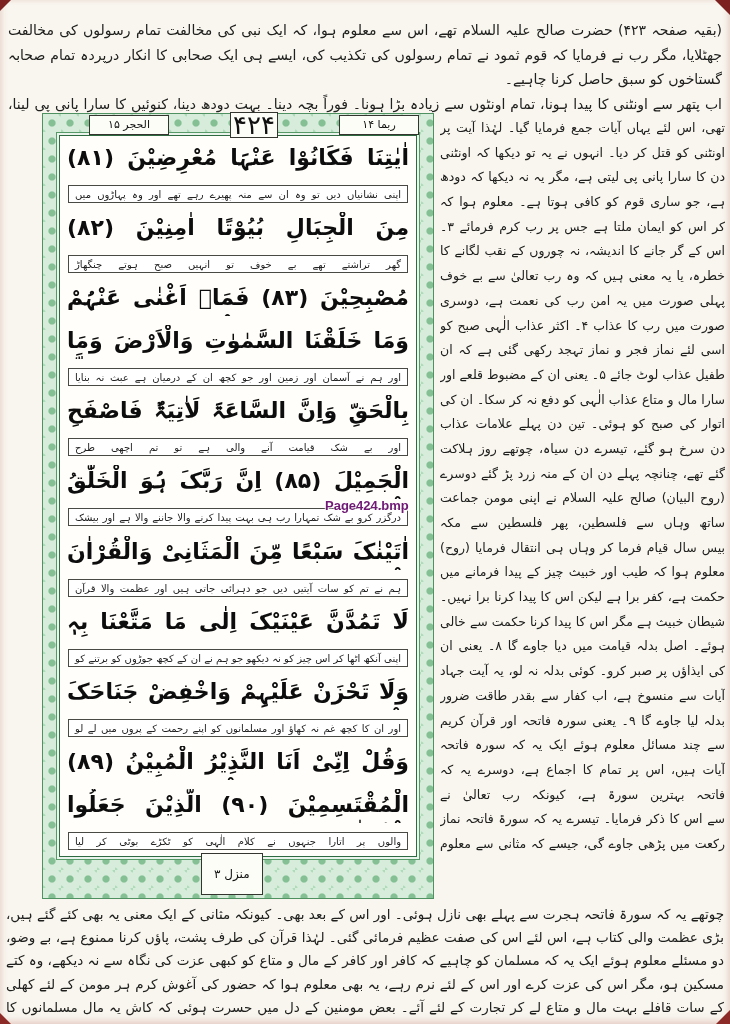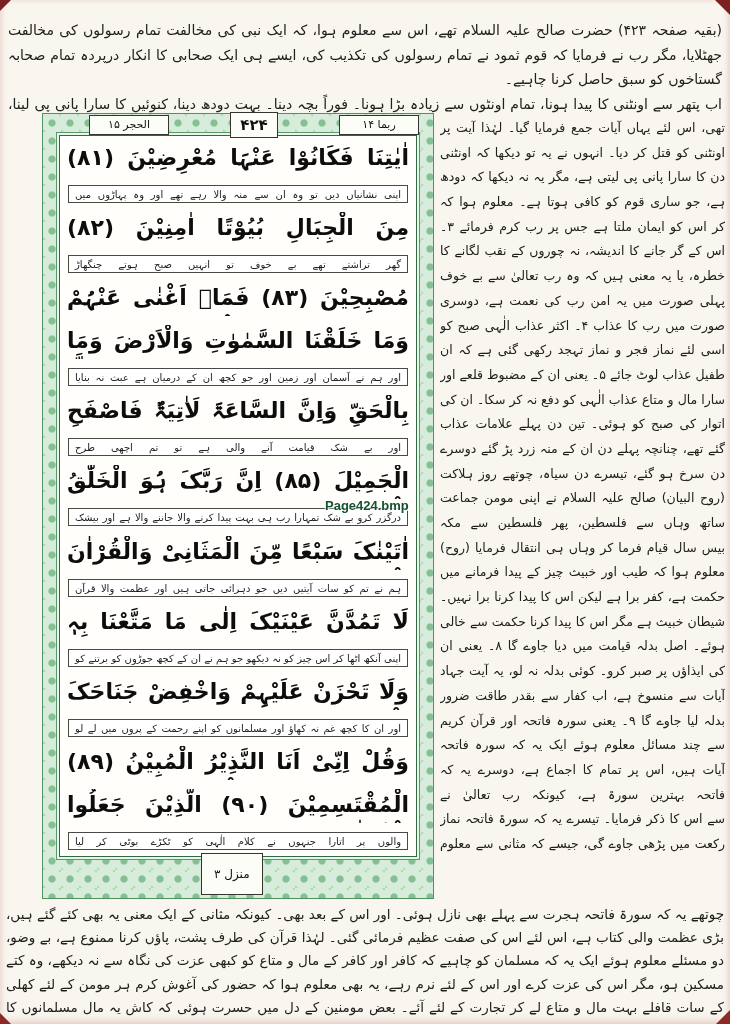--- a/index.html
+++ b/index.html
@@ -59,21 +59,21 @@
   .frame-header{
     height:18px;display:flex;align-items:center;justify-content:space-between;
     padding:4px 14px 0 46px;direction:ltr;box-sizing:border-box;
   }
   .hdr-box{
     background:#fdfdf8;border:1px solid #35352f;color:#111;
     font-size:11px;line-height:16px;padding:1px 8px;min-width:62px;
     text-align:center;direction:rtl;
   }
   .hdr-box.pageno{
-    font-size:15px;font-weight:bold;line-height:24px;padding:0 1px;
+    font-size:26px;font-weight:normal;line-height:24px;padding:0 1px;
     border-width:1.5px;min-width:44px;
   }
   .inner-frame{
     box-sizing:border-box;
     margin:3px 16px 0 16px;
     height:722px;
     background:#fffefa;
     border:1px solid #2e6b41;
     box-shadow:0 0 0 2px #eaf4ec, 0 0 0 3px #579a68;
     padding:6px 5px;
@@ -96,21 +96,21 @@
   .manzil{
     position:absolute;bottom:3px;left:50%;transform:translateX(-60%);
     background:#fdfdf8;border:1px solid #35352f;
     font-size:12px;line-height:16px;padding:12px 12px;direction:rtl;color:#111;
   }
 
   
   .overlay-filename{
     position:absolute;left:325px;top:498px;z-index:6;
     font-family:"Liberation Sans",sans-serif;
-    font-size:13px;font-weight:bold;color:#14532d;
+    font-size:13px;font-weight:bold;color:#701a75;
     text-shadow:0 0 2px #ffffff,1px 1px 0 rgba(255,255,255,.9),-1px -1px 0 rgba(255,255,255,.7);
   }
 </style>
 </head>
 <body>
 
 <div class="page">
 
   <div class="corner tl"></div>
   <div class="corner tr"></div>
@@ -125,21 +125,21 @@
     </div>
 
   <div class="quran-frame">
     <div class="frame-header">
       <div class="hdr-box surah">الحجر ۱۵</div>
       <div class="hdr-box pageno">۴۲۴</div>
       <div class="hdr-box juz">ربما ۱۴</div>
     </div>
     <div class="inner-frame">
         <div class="qline arabic">اٰیٰتِنَا فَکَانُوْا عَنْہَا مُعْرِضِیْنَ (۸۱) وَکَانُوْا یَنْحِتُوْنَ</div>
-        <div class="qline urdu">اپنی نشانیاں دیں تو وہ ان سے منہ والا رہے تھے اور وہ پہاڑوں میں</div>
+        <div class="qline urdu">اپنی نشانیاں دیں تو وہ ان سے منہ پھیرے رہے تھے اور وہ پہاڑوں میں</div>
         <div class="qline arabic">مِنَ الْجِبَالِ بُیُوْتًا اٰمِنِیْنَ (۸۲) فَاَخَذَتْہُمُ الصَّیْحَۃُ</div>
         <div class="qline urdu">گھر تراشتے تھے بے خوف تو انہیں صبح ہوتے چنگھاڑ</div>
         <div class="qline arabic">مُصْبِحِیْنَ (۸۳) فَمَاۤ اَغْنٰی عَنْہُمْ مَّا کَانُوْا یَکْسِبُوْنَ (۸۴)</div>
         <div class="qline arabic">وَمَا خَلَقْنَا السَّمٰوٰتِ وَالْاَرْضَ وَمَا بَیْنَہُمَاۤ اِلَّا</div>
         <div class="qline urdu">اور ہم نے آسمان اور زمین اور جو کچھ ان کے درمیان ہے عبث نہ بنایا</div>
         <div class="qline arabic">بِالْحَقِّ وَاِنَّ السَّاعَۃَ لَاٰتِیَۃٌ فَاصْفَحِ الصَّفْحَ</div>
         <div class="qline urdu">اور بے شک قیامت آنے والی ہے تو تم اچھی طرح</div>
         <div class="qline arabic">الْجَمِیْلَ (۸۵) اِنَّ رَبَّکَ ہُوَ الْخَلّٰقُ الْعَلِیْمُ (۸۶) وَلَقَدْ</div>
         <div class="qline urdu">درگزر کرو بے شک تمہارا رب ہی بہت پیدا کرنے والا جاننے والا ہے اور بیشک</div>
         <div class="qline arabic">اٰتَیْنٰکَ سَبْعًا مِّنَ الْمَثَانِیْ وَالْقُرْاٰنَ الْعَظِیْمَ (۸۷)</div>
@@ -162,22 +162,22 @@
       <div class="txt-line">ہے، جو ساری قوم کو کافی ہوتا ہے۔ معلوم ہوا کہ معجزہ دیکھ</div>
       <div class="txt-line">کر اس کو ایمان ملتا ہے جس پر رب کرم فرمائے ۳۔ کہ نہ</div>
       <div class="txt-line">اس کے گر جانے کا اندیشہ، نہ چوروں کے نقب لگانے کا</div>
       <div class="txt-line">خطرہ، یا یہ معنی ہیں کہ وہ رب تعالیٰ سے بے خوف تھے،</div>
       <div class="txt-line">پہلی صورت میں یہ امن رب کی نعمت ہے، دوسری</div>
       <div class="txt-line">صورت میں رب کا عذاب ۴۔ اکثر عذاب الٰہی صبح کو آیا</div>
       <div class="txt-line">اسی لئے نماز فجر و نماز تہجد رکھی گئی ہے کہ ان عابدوں کے</div>
       <div class="txt-line">طفیل عذاب لوٹ جائے ۵۔ یعنی ان کے مضبوط قلعے اور</div>
       <div class="txt-line">سارا مال و متاع عذاب الٰہی کو دفع نہ کر سکا۔ ان کی ہلاکت</div>
       <div class="txt-line">اتوار کی صبح کو ہوئی۔ تین دن پہلے علامات عذاب شروع ہو</div>
+      <div class="txt-line">دن سرخ ہو گئے، تیسرے دن سیاہ، چوتھے روز ہلاکت</div>
       <div class="txt-line">گئے تھے، چنانچہ پہلے دن ان کے منہ زرد پڑ گئے دوسرے</div>
-      <div class="txt-line">دن سرخ ہو گئے، تیسرے دن سیاہ، چوتھے روز ہلاکت</div>
       <div class="txt-line">(روح البیان) صالح علیہ السلام نے اپنی مومن جماعت کے</div>
       <div class="txt-line">ساتھ وہاں سے فلسطین، پھر فلسطین سے مکہ معظمہ میں</div>
       <div class="txt-line">بیس سال قیام فرما کر وہاں ہی انتقال فرمایا (روح) ۶۔</div>
       <div class="txt-line">معلوم ہوا کہ طیب اور خبیث چیز کے پیدا فرمانے میں</div>
       <div class="txt-line">حکمت ہے، کفر برا ہے لیکن اس کا پیدا کرنا برا نہیں۔</div>
       <div class="txt-line">شیطان خبیث ہے مگر اس کا پیدا کرنا حکمت سے خالی نہیں</div>
       <div class="txt-line">ہوئے۔ اصل بدلہ قیامت میں دیا جاوے گا ۸۔ یعنی ان</div>
       <div class="txt-line">کی ایذاؤں پر صبر کرو۔ کوئی بدلہ نہ لو، یہ آیت جہاد کی</div>
       <div class="txt-line">آیات سے منسوخ ہے، اب کفار سے بقدر طاقت ضرور</div>
       <div class="txt-line">بدلہ لیا جاوے گا ۹۔ یعنی سورہ فاتحہ اور قرآن کریم اس</div>

